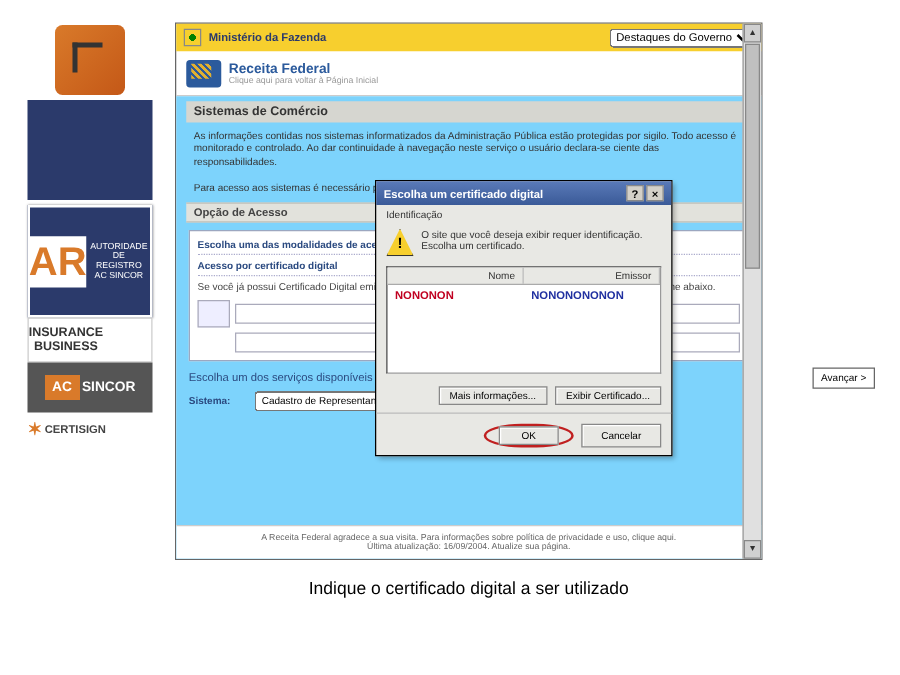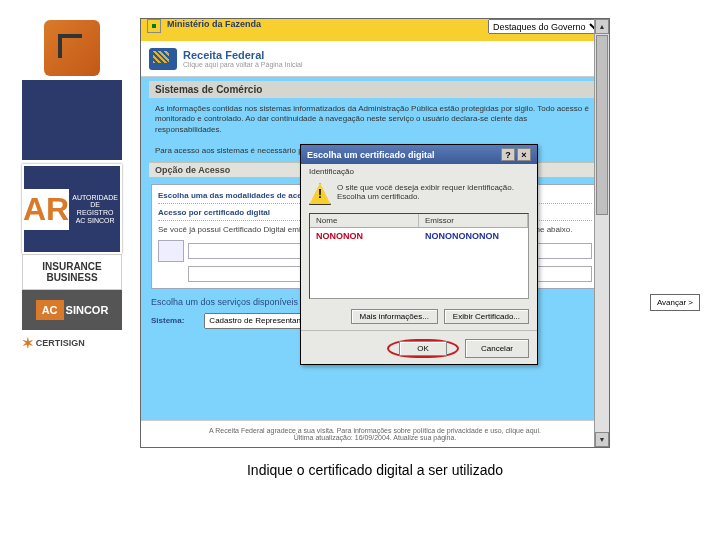--- a/index.html
+++ b/index.html
@@ -5,28 +5,28 @@
 * { box-sizing: border-box; margin: 0; padding: 0; }
 body { font-family: Tahoma, Arial, sans-serif; font-size: 9px; width: 720px; height: 540px; background: #fff; position: relative; }
 
 .left-col { position: absolute; left: 22px; top: 20px; width: 100px; }
 .logo-block { width: 100px; margin-bottom: 4px; display: flex; align-items: center; justify-content: center; }
 .cd-logo { width: 56px; height: 56px; background: linear-gradient(135deg,#d97a2a,#c45817); border-radius: 6px; position: relative; }
 .cd-logo::after { content:""; position:absolute; left:14px; top:14px; width:20px; height:20px; border:4px solid #333; border-right:none; border-bottom:none; }
 .ar-logo { width: 100px; height: 90px; background:#2b3a6b; color:#fff; display:flex; flex-direction:row; align-items:center; justify-content:center; border:2px solid #fff; box-shadow:0 0 2px #888; }
 .ar-big { font-size: 32px; font-weight: bold; color:#d97a2a; background:#fff; width:100%; text-align:center; padding:2px 0; }
 .ar-sub { font-size:7px; text-align:center; padding:3px; line-height:1.1; }
-.ins-logo { width:100px; height:36px; background:#fff; display:flex; align-items:center; justify-content:center; font-weight:bold; font-size:10px; color:#333; border:1px solid #ccc; line-height:1.1; text-align:center; }
+.ins-logo { width:100px; height:36px; background:#fff; display:flex; align-items:center; font-weight:bold; font-size:10px; color:#333; border:1px solid #ccc; line-height:1.1; text-align:center; }
 .ac-logo { width:100px; height:40px; background:#555; color:#fff; display:flex; align-items:center; justify-content:center; font-weight:bold; font-size:11px; }
 .ac-logo .ac { background:#d97a2a; padding:4px 6px; margin-right:2px; }
 .certisign { width:100px; height:26px; display:flex; align-items:center; font-size:9px; color:#444; font-weight:bold; }
 .certisign .star { color:#d97a2a; font-size:14px; margin-right:2px; }
 
 .browser { position:absolute; left:140px; top:18px; width:470px; height:430px; border:1px solid #666; background:#fff; }
-.gov-bar { height:22px; background:#f7cf2e; display:flex; align-items:flex-start; padding:0 6px; font-size:9px; color:#2b3a6b; font-weight:bold; }
+.gov-bar { height:22px; background:#f7cf2e; display:flex; align-items:center; padding:0 6px; font-size:9px; color:#2b3a6b; font-weight:bold; }
 .gov-bar .flag { width:14px; height:14px; background:radial-gradient(circle,#008000 30%,#f7cf2e 30%); margin-right:6px; border:1px solid #888; }
 .gov-bar select { margin-left:auto; font-size:9px; height:15px; }
 
 .rf-header { height:36px; padding:4px 8px; display:flex; align-items:center; border-bottom:1px solid #ccc; }
 .rf-logo { width:28px; height:22px; background:#2b5a9c; border-radius:3px; margin-right:6px; position:relative; }
 .rf-logo::after { content:""; position:absolute; left:4px; top:3px; width:16px; height:12px; background:repeating-linear-gradient(45deg,#e0b030,#e0b030 2px,#2b5a9c 2px,#2b5a9c 4px); }
 .rf-title { font-weight:bold; color:#2b5a9c; font-size:11px; }
 .rf-sub { color:#999; font-size:7px; }
 
 .page-body { padding:4px 8px 6px; background:#7dd3fc; height:calc(100% - 58px); overflow:hidden; position:relative; }
@@ -49,21 +49,21 @@
 
 .dialog { position:absolute; left:300px; top:104px; width:238px; border:1px solid #000000; background:#e8e8e4; box-shadow:2px 2px 4px rgba(0,0,0,.3); z-index:20;margin-top:40px; }
 .dlg-title { background:linear-gradient(#5a7ab8,#3a5a98); color:#fff; padding:3px 6px; font-weight:bold; font-size:9px; display:flex; align-items:center; }
 .dlg-title .spacer { flex:1; }
 .dlg-close { width:14px; height:13px; background:#d4d0c8; border:1px solid #888; color:#000; font-size:9px; display:flex; align-items:center; justify-content:center; margin-left:2px; }
 .dlg-sub { padding:3px 8px; font-size:8px; color:#333; }
 .dlg-msg { display:flex; gap:6px; padding:4px 8px; font-size:8px; color:#333; align-items:flex-start; }
 .warn-icon { width:22px; height:22px; background:#f7cf2e; clip-path: polygon(50% 0,100% 100%,0 100%); border:1px solid #333; display:flex; align-items:center; justify-content:center; font-weight:bold; color:#000; font-size:12px; }
 .cert-list { margin:4px 8px; border:1px inset #999; background:#fff; height:86px; }
 .cert-head { display:flex; background:#e8e8e4; border-bottom:1px solid #aaa; }
-.cert-head div { flex:1; padding:2px 6px; font-size:8px; border-right:1px solid #bbb; color:#333; }
+.cert-head div { flex:1; padding:2px 6px; font-size:8px; border-right:1px solid #bbb; color:#333;text-align:right; }
 .cert-row { display:flex; }
 .cert-row div { flex:1; padding:3px 6px; font-size:9px; }
 .cert-row .c1 { color:#c00020; font-weight:bold; }
 .cert-row .c2 { color:#2030a0; font-weight:bold; }
 .dlg-btns { display:flex; justify-content:flex-end; gap:6px; padding:6px 8px; }
 .dlg-btns.top { border-bottom:1px solid #bbb; margin-bottom:2px; }
 .win-btn { font-size:8px; padding:2px 8px; background:#e8e8e4; border:1px solid #888; box-shadow:inset 1px 1px #fff; min-width:64px; }
 .ok-hl { border:2px solid #c02020; border-radius:50%/60%; padding:0 10px; }
 
 .side-btn { position:absolute; right:20px; top:294px; border:1px solid #666; background:#fff; padding:3px 6px; font-size:8px; z-index:5; }

